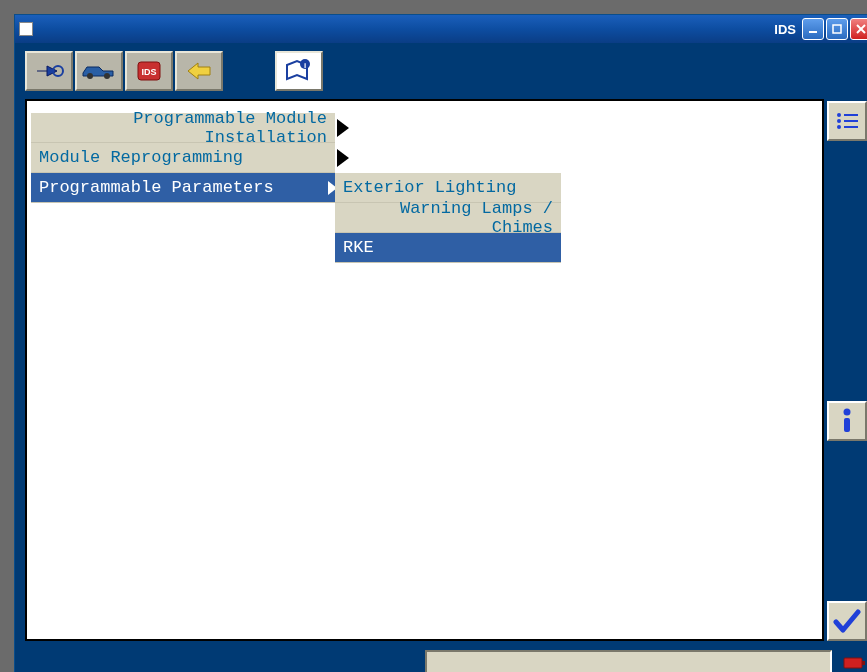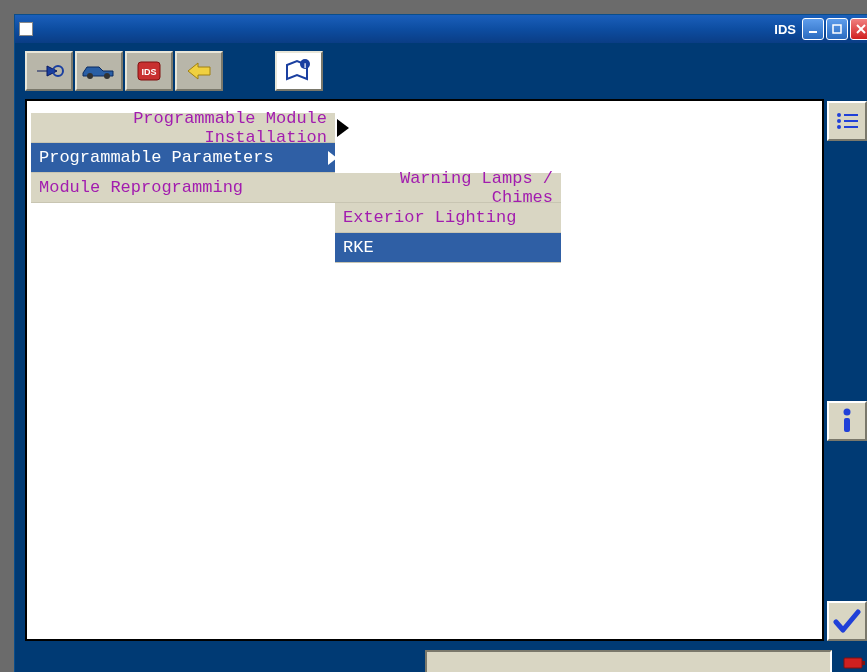--- a/index.html
+++ b/index.html
@@ -88,21 +88,21 @@
 }
 .menu-list {
   position: absolute;
   left: 4px;
   top: 12px;
   width: 304px;
 }
 .menu-item {
   height: 30px;
   background: #d9d6c3;
-  color: #a21caf;
+  color: #0369a1;
   font-family: "Courier New", monospace;
   font-size: 17px;
   padding: 0 8px;
   display: flex;
   align-items: center;
   border-bottom: 1px solid #c8c5b2;
   position: relative;
   cursor: default;
 }
 .menu-item.selected {
@@ -235,36 +235,36 @@
   </div>
 
   <div class="body-area">
     <div class="main-panel">
 
       <div class="menu-list">
         <div class="menu-item">
           <span>Programmable Module Installation</span>
           <div class="menu-arrow"></div>
         </div>
+        <div class="menu-item">
+          <span>Module Reprogramming</span>
+          <div class="menu-arrow"></div>
+        </div>
         <div class="menu-item selected">
           <span>Programmable Parameters</span>
           <div class="menu-arrow" style="border-left-color:#fff; right:-2px; top:8px; border-top-width:7px; border-bottom-width:7px; border-left-width:9px;"></div>
         </div>
-        <div class="menu-item">
-          <span>Module Reprogramming</span>
-          <div class="menu-arrow"></div>
-        </div>
       </div>
 
       <div class="submenu">
         <div class="menu-item">
+          <span>Exterior Lighting</span>
+        </div>
+        <div class="menu-item">
           <span>Warning Lamps / Chimes</span>
-        </div>
-        <div class="menu-item">
-          <span>Exterior Lighting</span>
         </div>
         <div class="menu-item selected">
           <span>RKE</span>
         </div>
       </div>
 
     </div>
 
     <div class="side-panel">
       <div class="side-btn">

